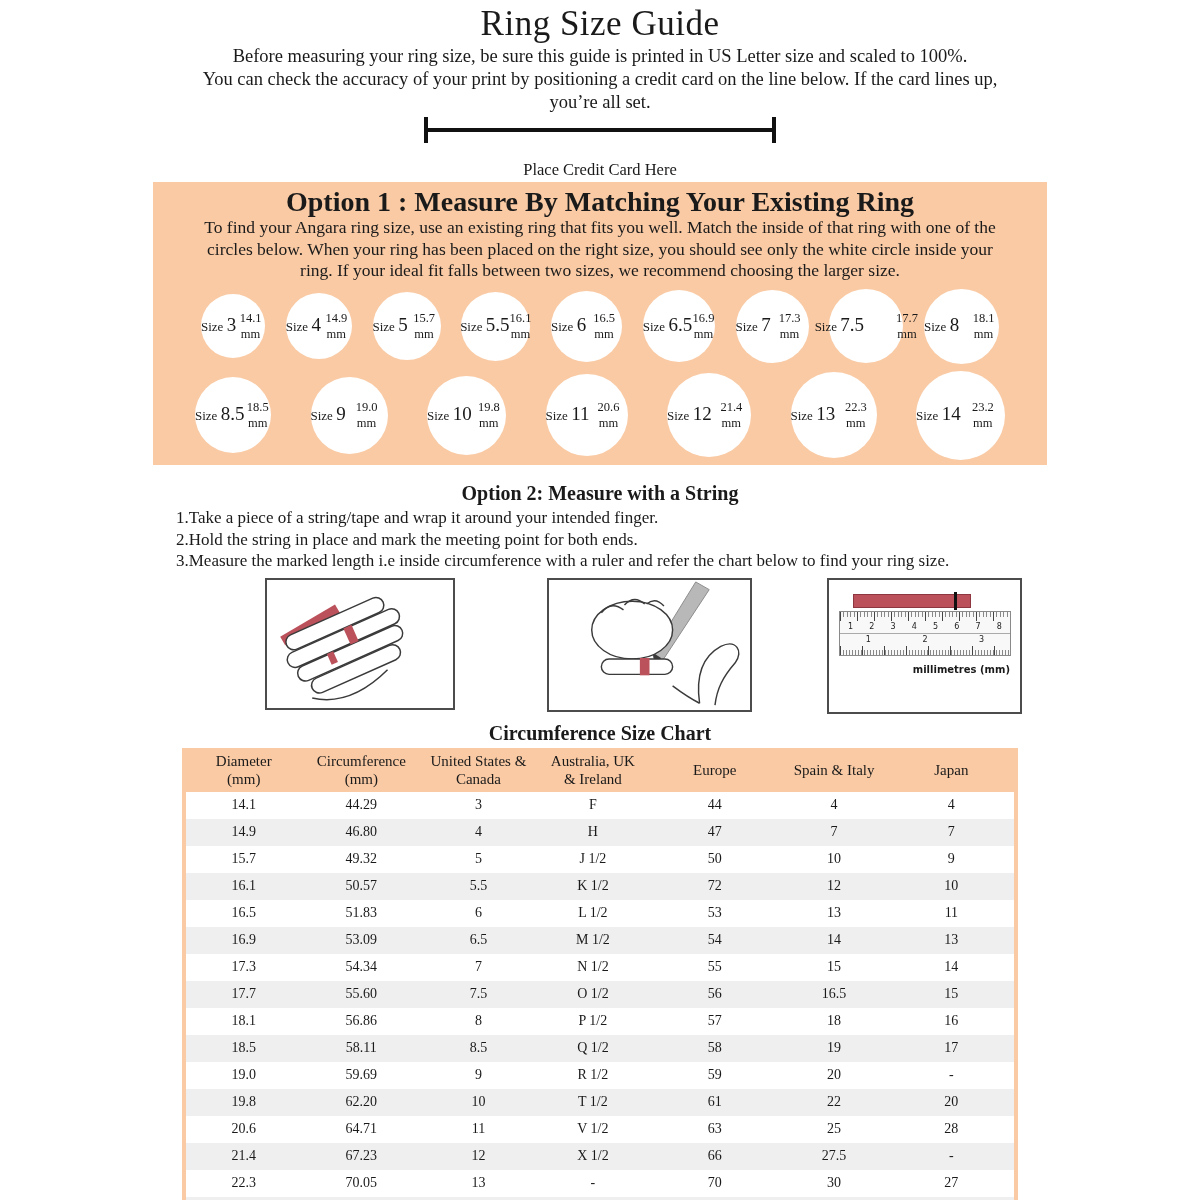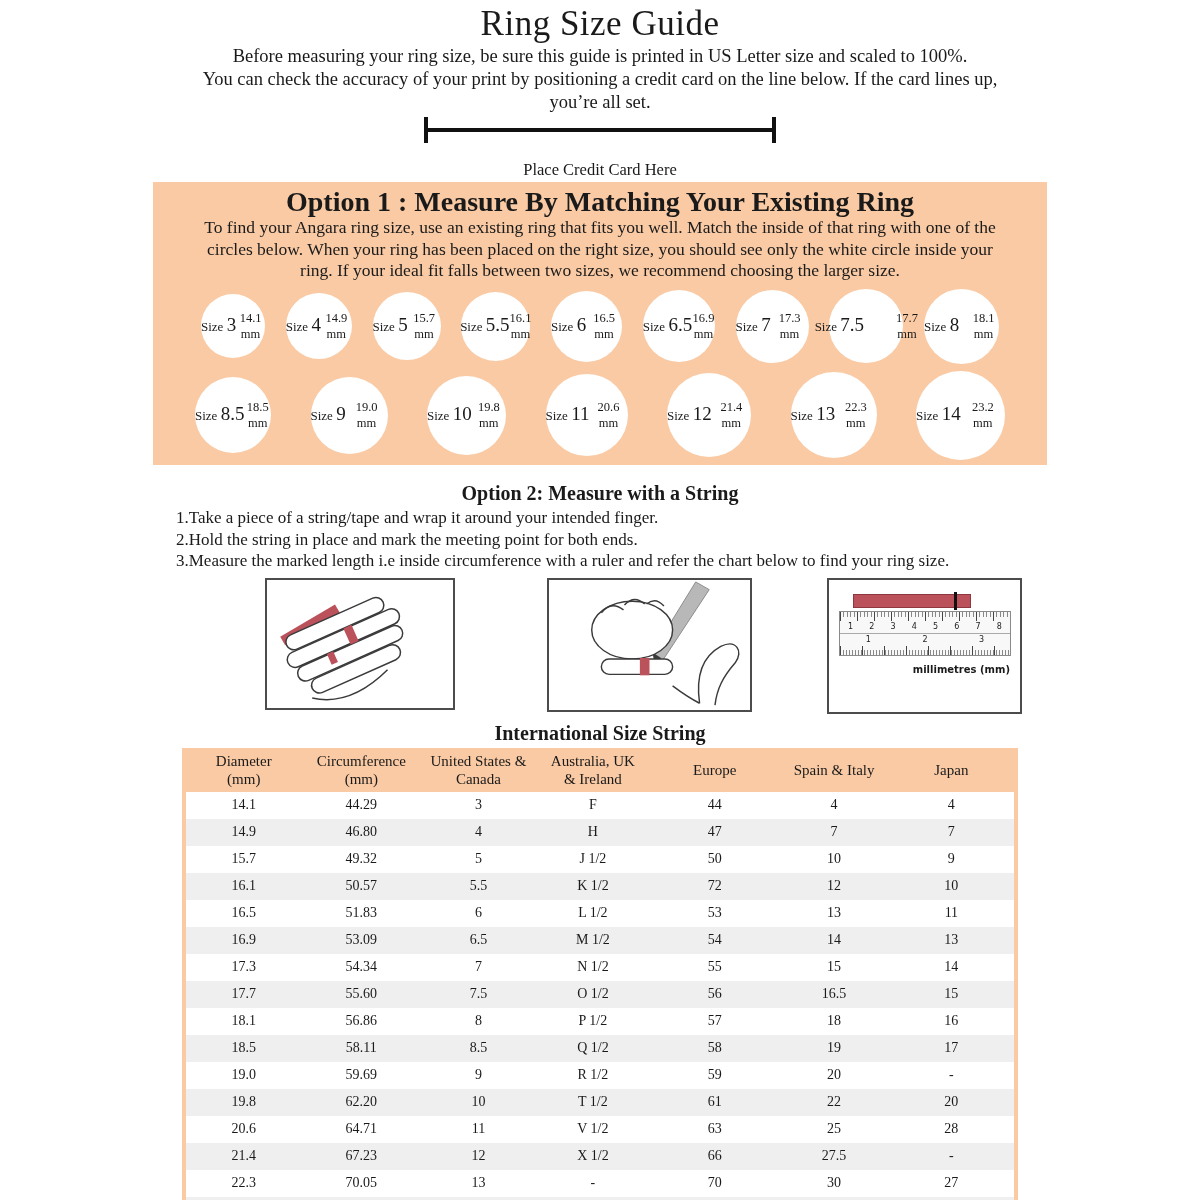--- a/index.html
+++ b/index.html
@@ -224,21 +224,21 @@
           <span>2</span>
           <span>3</span>
         </div>
       <div class="ticks bottom"></div>
     </div>
     <div class="ruler-caption">millimetres (mm)</div>
   </div>
 
 </div>
 
-<div class="chart-title">International Size String</div>
+<div class="chart-title">Circumference Size Chart</div>
 <table class="size-chart">
   <colgroup>
     <col style="width:118px">
       <col style="width:120px">
       <col style="width:115px">
     <col style="width:115px">
       <col style="width:130px">
       <col style="width:110px">
       <col style="width:128px">
   </colgroup>

